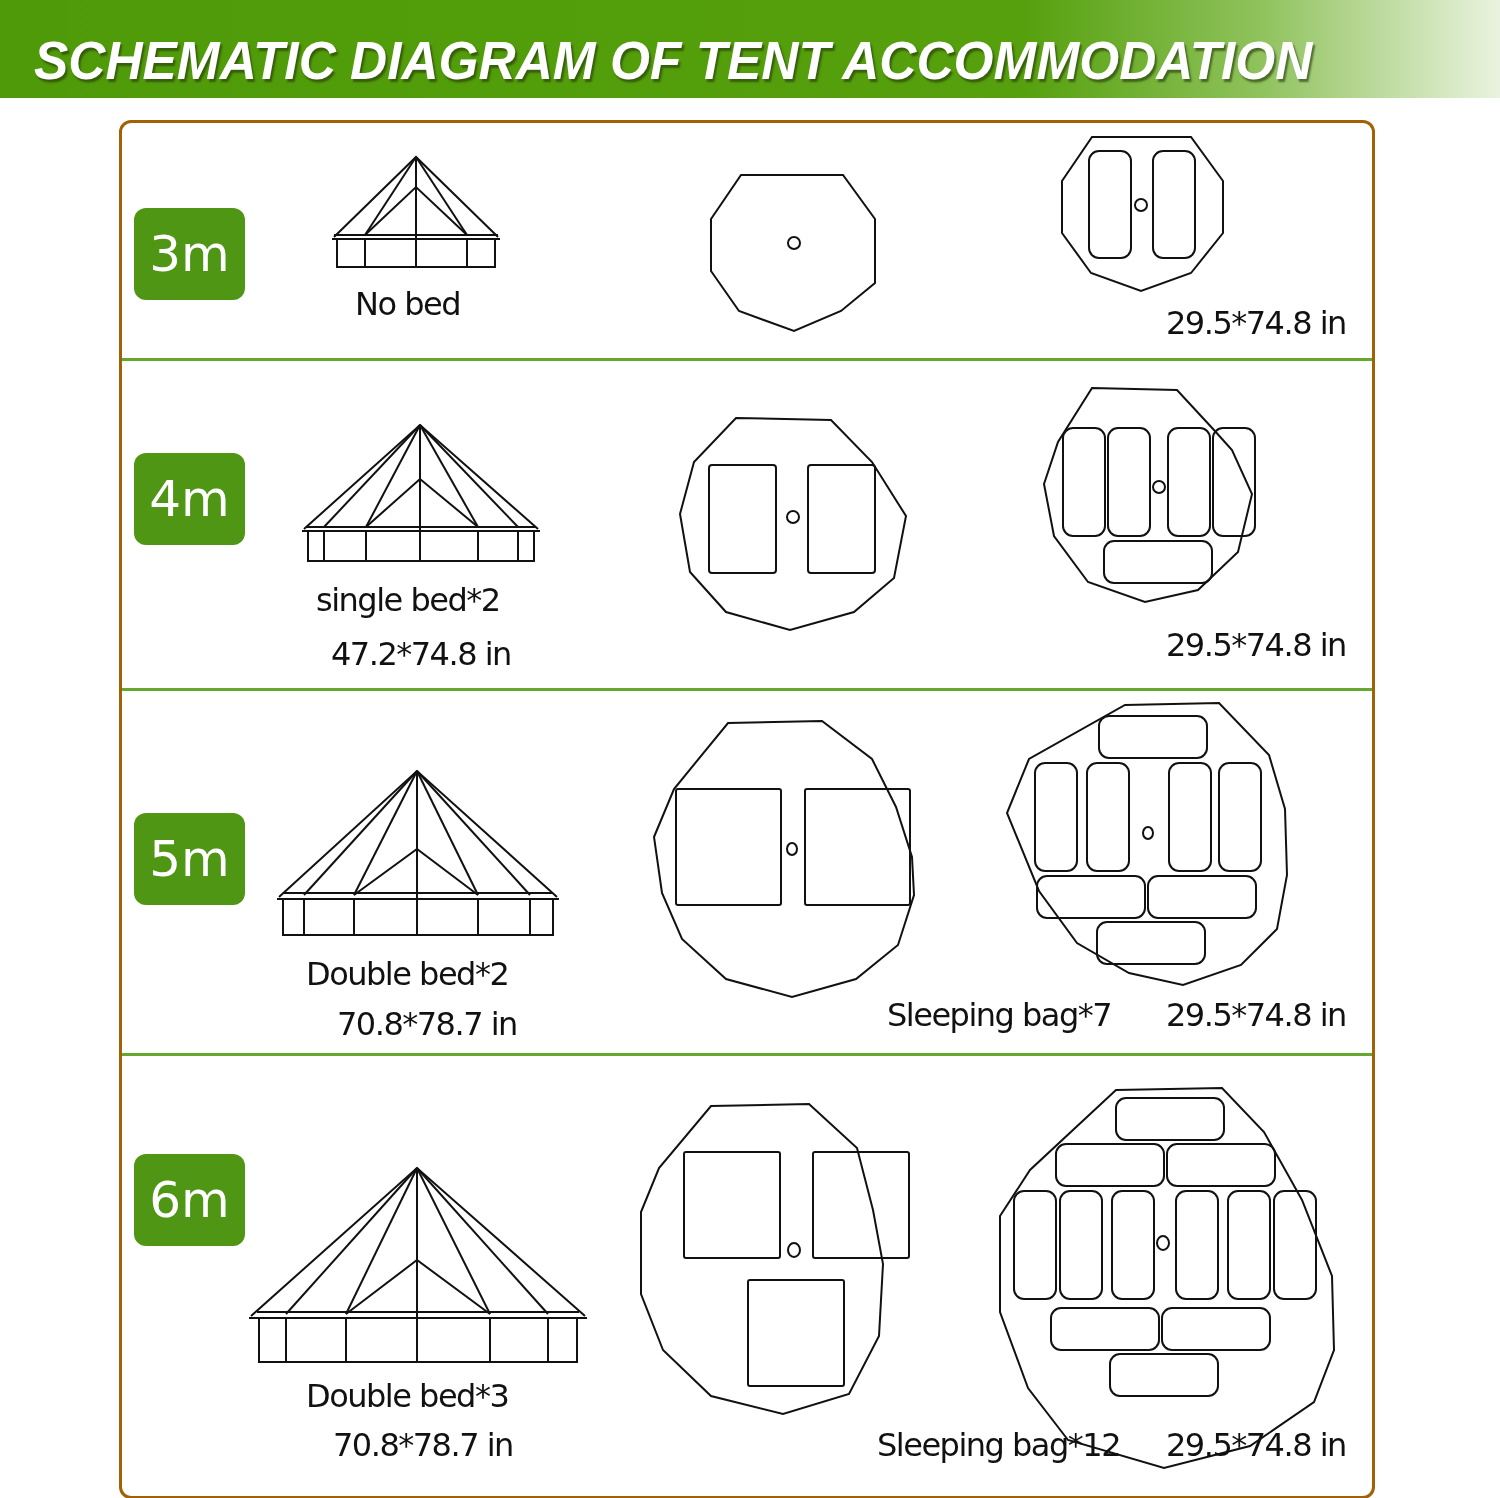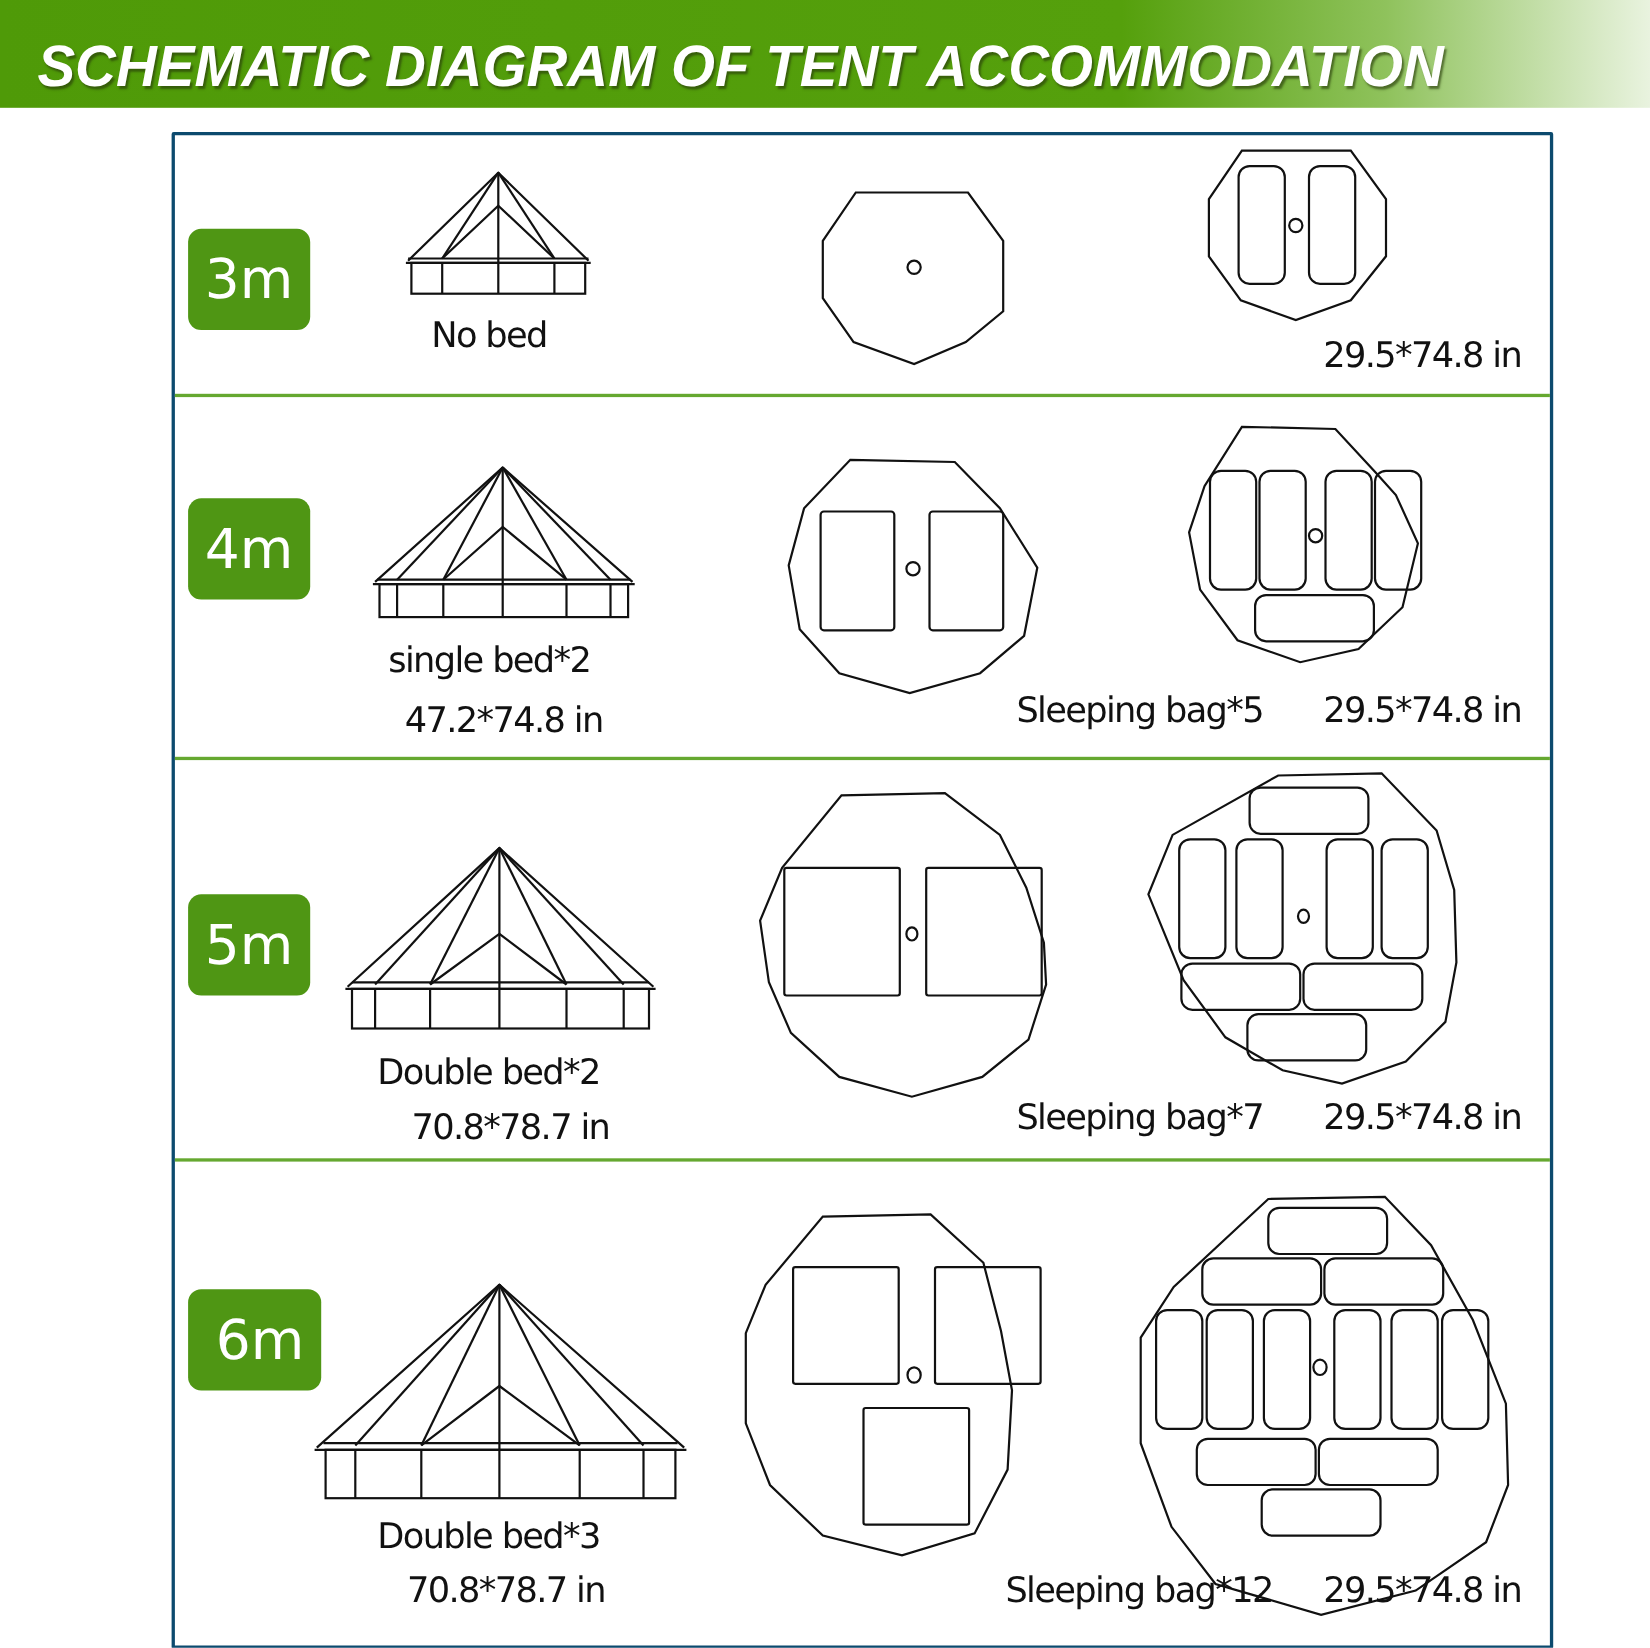--- a/index.html
+++ b/index.html
@@ -1,21 +1,21 @@
 <!DOCTYPE html>
 <html><head>
   <meta charset="utf-8">
   <style>
     html, body { margin: 0; padding: 0; }
     body { width: 1500px; height: 1498px; background: #ffffff; position: relative; overflow: hidden; font-family: "Liberation Sans", sans-serif; }
     .banner { position: absolute; left: 0; top: 0; width: 1500px; height: 98px;
       background: linear-gradient(90deg, #4f9a08 0%, #55a00c 68%, #8fc25c 84%, #e9f3df 100%); }
     .banner-title { position: absolute; left: 34px; top: 30px; font-size: 53px; font-weight: bold; font-style: italic;
       color: #ffffff; letter-spacing: 0px; text-shadow: 2px 3px 2px rgba(40,60,10,0.65); white-space: nowrap; transform: scaleX(0.97); transform-origin: left; }
-    .frame { position: absolute; left: 119px; top: 120px; width: 1250px; height: 1373px; border: 3px solid #0c4a6e; border-radius: 2px; margin-left: 37px; }
+    .frame { position: absolute; left: 119px; top: 120px; width: 1250px; height: 1373px; border: 3px solid #a16207; border-radius: 12px; }
     .row { position: absolute; left: 0; width: 1250px; }
     .row-divider { position: absolute; left: 0; width: 1250px; height: 3px; background: #65a830; }
     .badge { position: absolute; left: 12px; width: 111px; height: 92px; background: #4f9614; border-radius: 12px;
       color: #ffffff; font-size: 50px; display: flex; align-items: center; justify-content: center; font-family: "DejaVu Sans", sans-serif; }
     .label { position: absolute; color: #111; font-size: 32px; font-family: "DejaVu Sans", sans-serif; white-space: nowrap; letter-spacing: -1.5px; }
     svg { position: absolute; overflow: visible; }
     svg * { fill: none; stroke: #111; stroke-width: 2; }
   </style>
 </head>
 <body>
@@ -83,21 +83,20 @@
     </svg>
     <svg style="left:920px; top:25px;" width="232" height="218">
       <polygon points="50,2 135,4 172,44 190,64 210,108 196,166 156,204 103,216 46,196 12,150 2,98 16,56"></polygon>
       <rect x="21" y="42" width="42" height="108" rx="10"></rect>
       <rect x="66" y="42" width="42" height="108" rx="10"></rect>
       <rect x="126" y="42" width="42" height="108" rx="10"></rect>
       <rect x="171" y="42" width="42" height="108" rx="10"></rect>
       <rect x="62" y="155" width="108" height="42" rx="10"></rect>
       <circle cx="117" cy="101" r="6"></circle>
     </svg>
-    <div class="label" style="left:765px; top:265px;">Sleeping bag*5</div>
     <div class="label" style="left:1044px; top:265px;">29.5*74.8 in</div>
   </div>
   <div class="row-divider" style="top:565px;"></div>
 
   <div class="row" style="top:568px; height:362px;">
     <div class="badge" style="top:122px;">5m</div>
     <svg style="left:155px; top:78px;" width="285" height="170">
       <polyline points="2,128 140,2 280,128"></polyline>
       <line x1="140" y1="2" x2="27" y2="126"></line>
         <line x1="140" y1="2" x2="253" y2="126"></line>
@@ -132,21 +131,21 @@
       <rect x="143" y="175" width="108" height="42" rx="10"></rect>
       <rect x="92" y="221" width="108" height="42" rx="10"></rect>
       <ellipse cx="143" cy="132" rx="5" ry="6"></ellipse>
     </svg>
     <div class="label" style="left:765px; top:305px;">Sleeping bag*7</div>
     <div class="label" style="left:1044px; top:305px;">29.5*74.8 in</div>
   </div>
   <div class="row-divider" style="top:930px;"></div>
 
   <div class="row" style="top:933px; height:440px;">
-    <div class="badge" style="top:116px;padding-left:10px;">6m</div>
+    <div class="badge" style="top:98px;">6m</div>
     <svg style="left:127px; top:110px;" width="340" height="200">
       <polyline points="2,150 168,2 336,150"></polyline>
       <line x1="168" y1="2" x2="37" y2="148"></line>
         <line x1="168" y1="2" x2="299" y2="148"></line>
       <line x1="168" y1="2" x2="97" y2="148"></line>
         <line x1="168" y1="2" x2="241" y2="148"></line>
       <line x1="168" y1="2" x2="168" y2="196"></line>
       <polyline points="97,148 168,94 241,148"></polyline>
       <line x1="0" y1="152" x2="338" y2="152"></line>
         <line x1="8" y1="146" x2="330" y2="146"></line>

